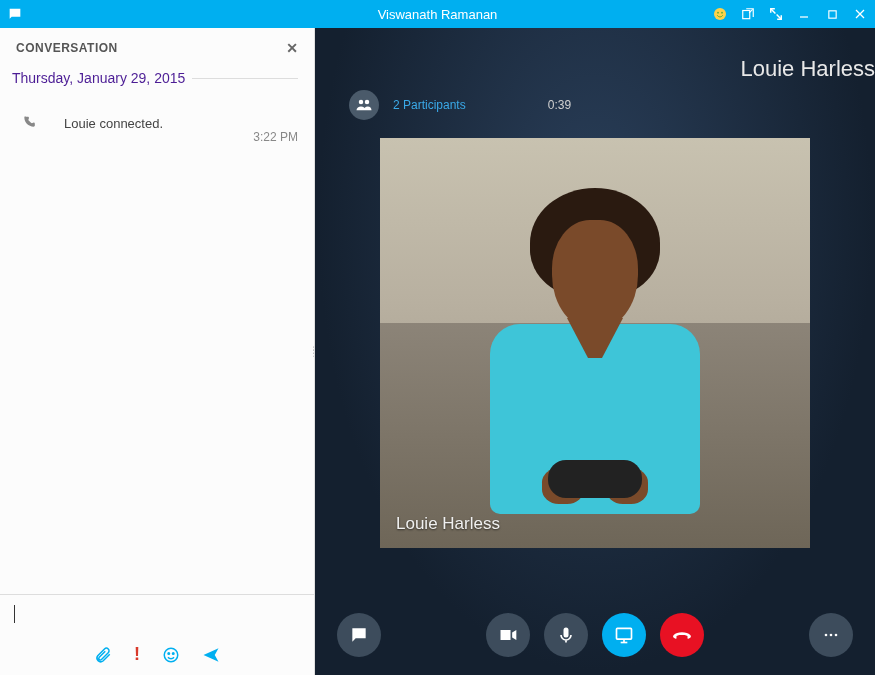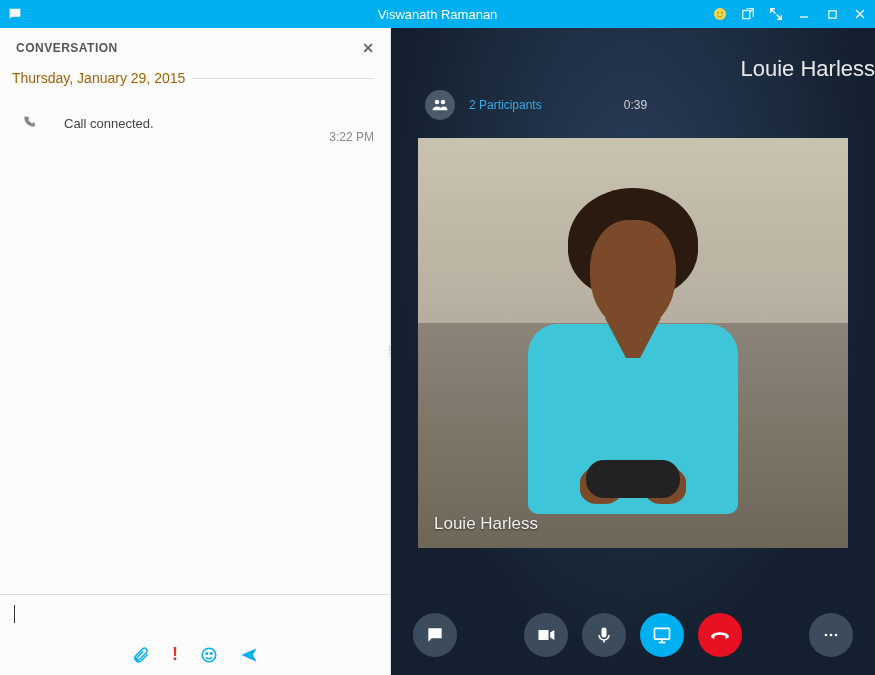--- a/index.html
+++ b/index.html
@@ -38,21 +38,21 @@
       cursor: pointer;
     }
     
     .main {
       display: flex;
       height: calc(675px - 28px);
     }
     
     
     .conv-panel {
-      width: 391px;
+      width: 315px;
       background: #fcfcfc;
       display: flex;
       flex-direction: column;
       position: relative;
       border-right: 1px solid #e0e0e0;
     }
     .conv-header {
       padding: 12px 16px 8px 16px;
       display: flex;
       align-items: center;
@@ -64,21 +64,21 @@
       letter-spacing: 0.5px;
     }
     .conv-close {
       margin-left: auto;
       color: #666;
       font-size: 14px;
       cursor: pointer;
       font-weight: bold;
     }
     .conv-date {
-      color: #a16207;
+      color: #4c1d95;
       font-size: 14px;
       padding: 6px 16px 6px 12px;
       display: flex;
       align-items: center;
       gap: 7px;
     }
     .conv-date .line {
       flex: 1;
       height: 1px;
       background: #ddd;
@@ -337,21 +337,21 @@
     <div class="conv-date">
       <span>Thursday, January 29, 2015</span>
       <span class="line"></span>
     </div>
     <div class="conv-entry">
       <span class="phone-icon">
         <svg width="14" height="14" viewBox="0 0 24 24" fill="#888">
             <path d="M6 2c-1 0-2 1-2 2 0 9 7 16 16 16 1 0 2-1 2-2v-3c0-1-1-2-2-2l-3 1c-1 0-1 0-2-1l-3-3c-1-1-1-1-1-2l1-3c0-1-1-2-2-2H6z"></path>
           </svg>
       </span>
-      <span class="text">Call connected.</span>
+      <span class="text">Louie connected.</span>
       <span class="time">3:22 PM</span>
     </div>
 
     <div class="conv-input-area">
       <div class="conv-textbox">
         <span class="cursor"></span><span></span>
       </div>
       <div class="conv-toolbar">
         <span class="tbtn">
           <svg width="18" height="18" viewBox="0 0 24 24" fill="none" stroke="#00aff0" stroke-width="2">

